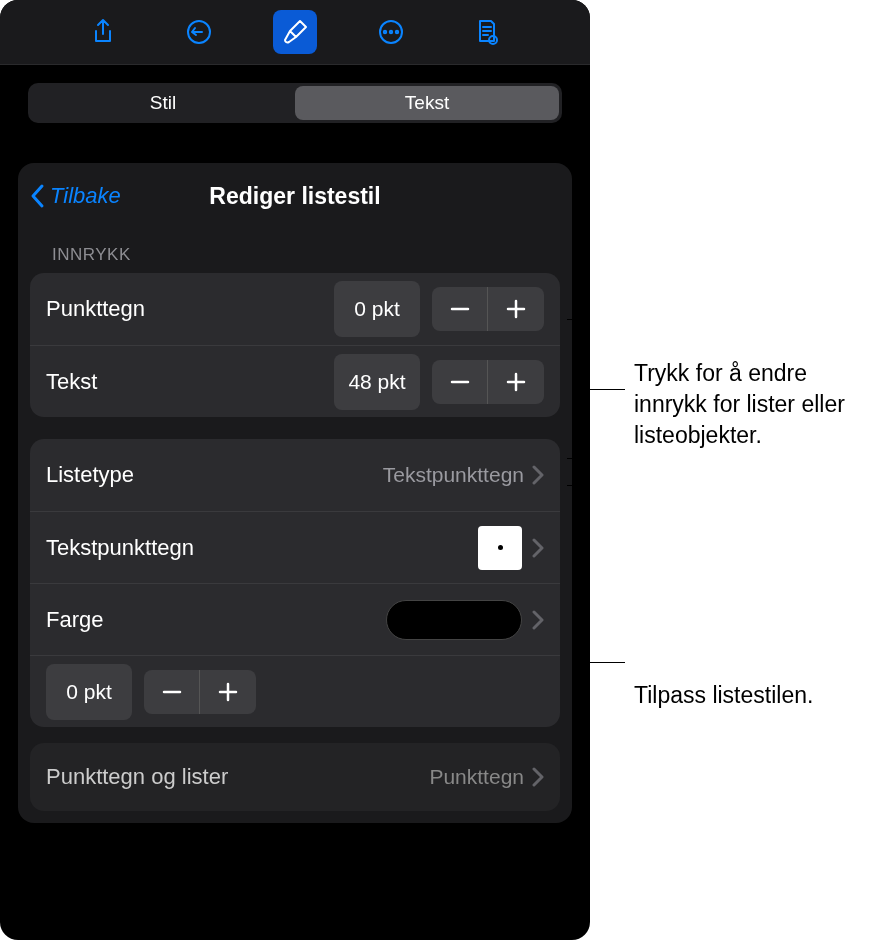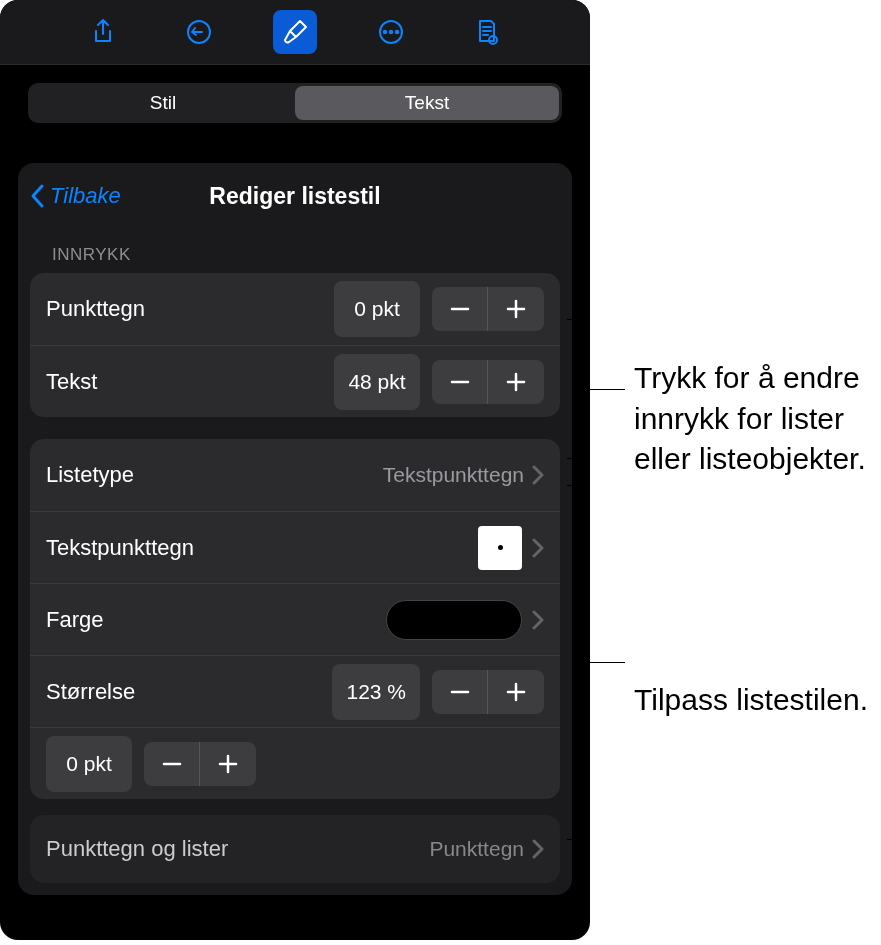--- a/index.html
+++ b/index.html
@@ -172,21 +172,21 @@
     border-radius: 14px;
     display:flex;align-items:center;
     height: 68px; padding: 0 16px;
     font-size: 22px; color: #bbb;
   }
   .bottom-row .row-label{ flex:1; color:#ccc;}
   .bottom-row .row-value{ color:#888;}
 
   .callout {
     position: absolute;
-    font-size: 30px;
+    font-size: 23px;
     color: #000;
     line-height: 1.35;
   }
   .callout-line{
     position:absolute;
     height: 1px; background:#000;
   }
   .bracket{
     position:absolute;
     border-right:1px solid #000;
@@ -311,36 +311,20 @@
           </div>
       </div>
       <div class="row">
         <div class="row-label">Farge</div>
         <div class="color-swatch"></div>
         <div class="chevron">
             <svg viewBox="0 0 12 20">
               <path d="M2 2l8 8-8 8"></path>
             </svg>
           </div>
-      </div>
-      <div class="row">
-        <div class="row-label">Størrelse</div>
-        <div class="value-pill">123 %</div>
-        <div class="stepper">
-          <div class="step-btn">
-              <svg viewBox="0 0 22 22">
-                <path d="M3 11h16"></path>
-              </svg>
-            </div>
-          <div class="step-btn">
-              <svg viewBox="0 0 22 22">
-                <path d="M3 11h16M11 3v16"></path>
-              </svg>
-            </div>
-        </div>
       </div>
       <div class="row">
         <div class="value-pill">0 pkt</div>
         <div class="stepper">
           <div class="step-btn">
               <svg viewBox="0 0 22 22">
                 <path d="M3 11h16"></path>
               </svg>
             </div>
           <div class="step-btn">

